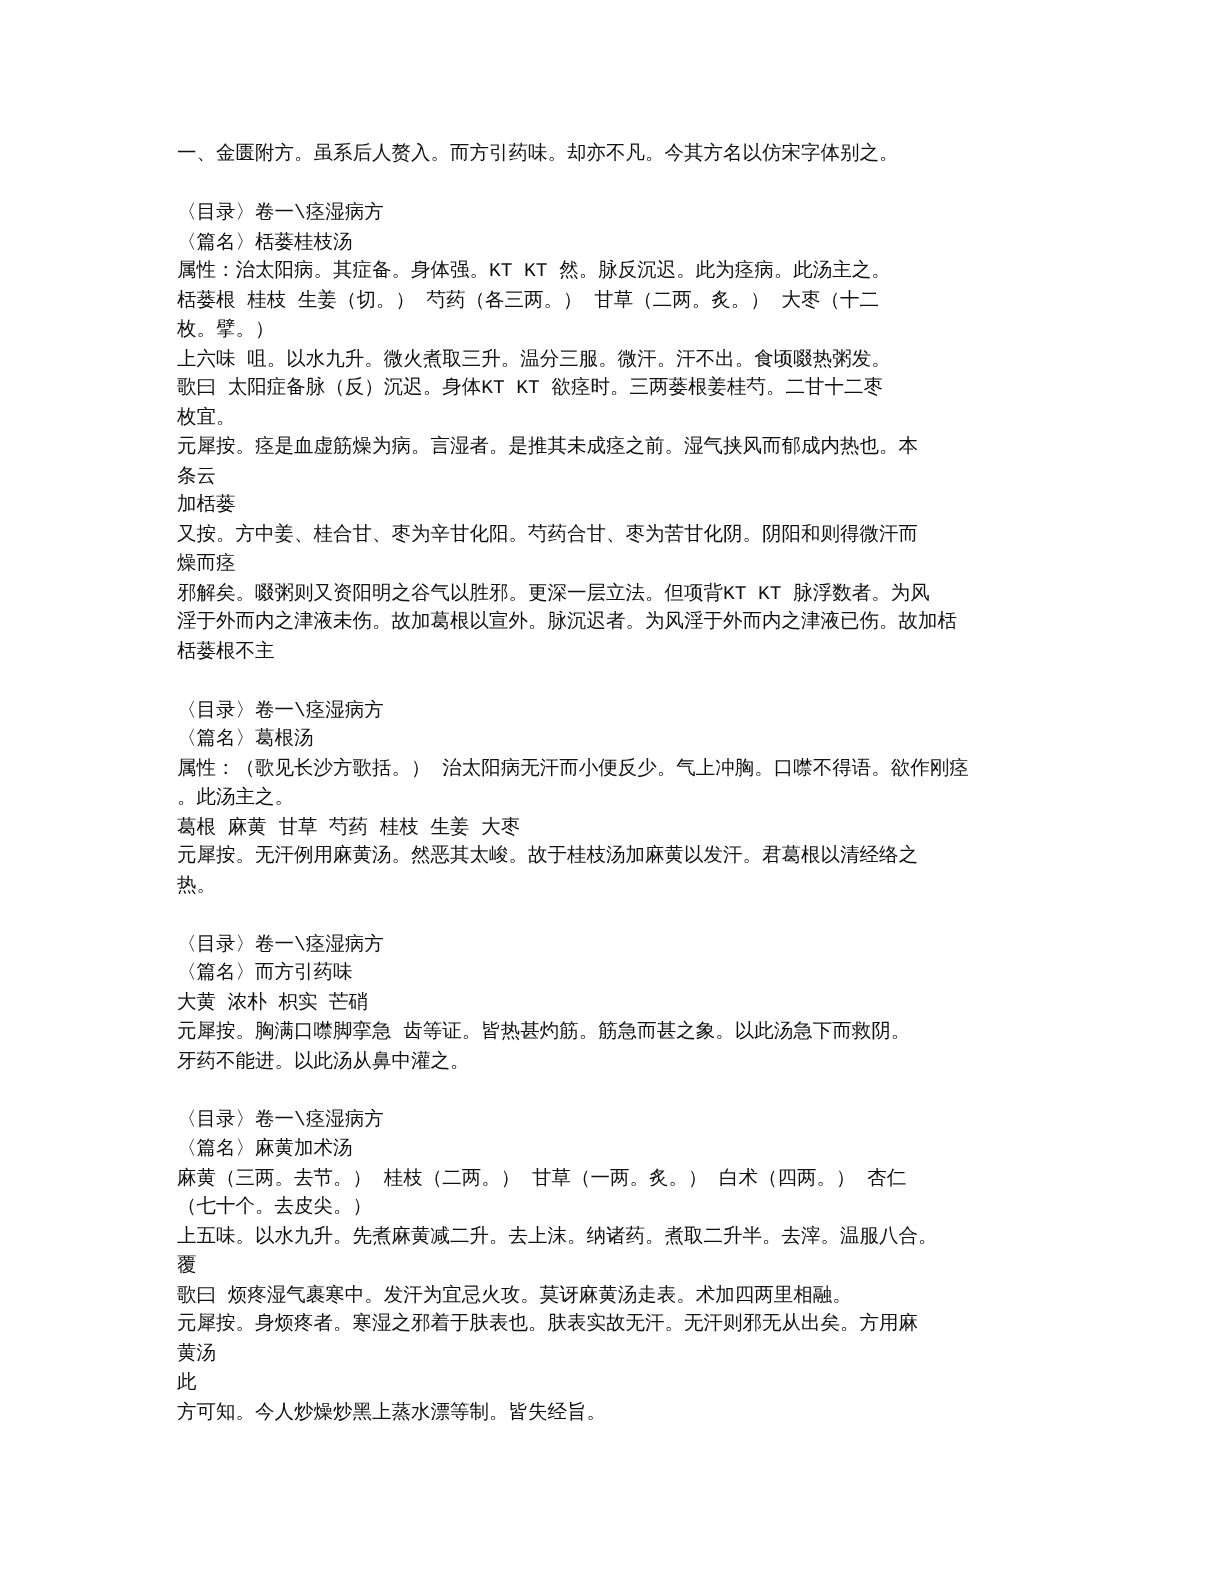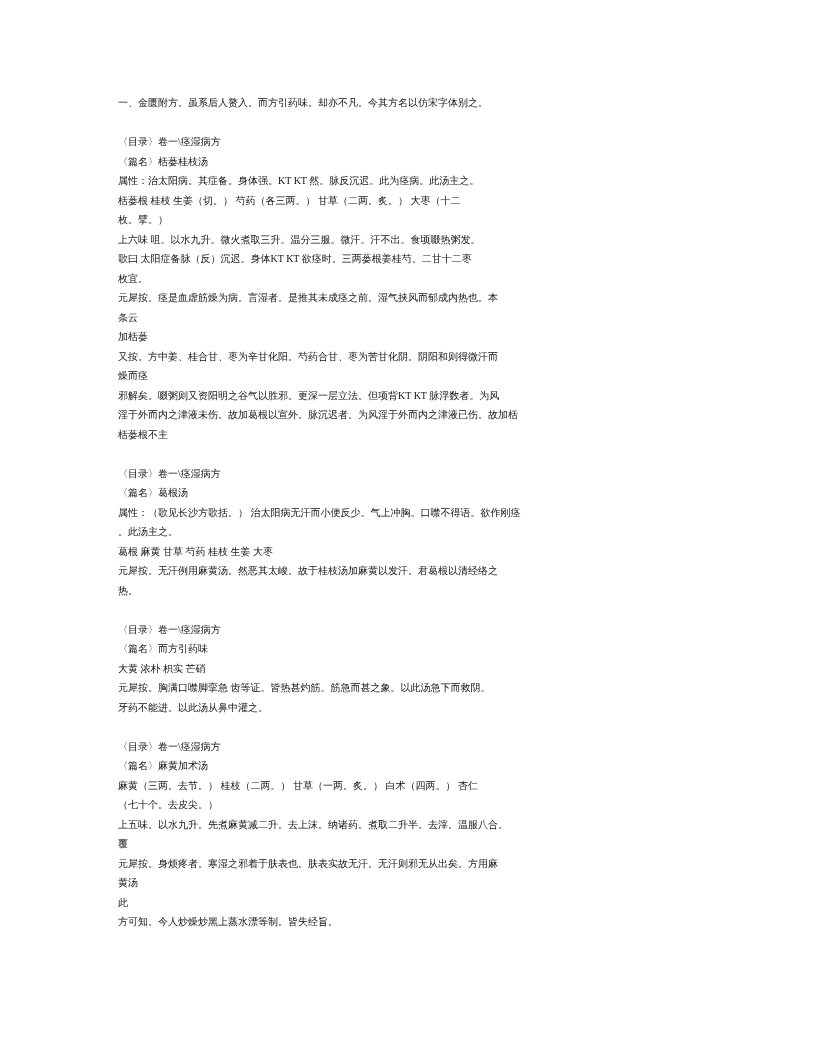--- a/index.html
+++ b/index.html
@@ -2,22 +2,22 @@
 <html><head>
 <meta charset="utf-8">
 <style>
   html, body { margin: 0; padding: 0; background: #ffffff; }
   body { width: 816px; height: 1056px; position: relative; overflow: hidden; }
   .page {
     position: absolute;
     left: 118px;
     top: 93px;
     width: 600px;
-    font-family: Liberation Serif, serif;
-    font-size: 10px;
+    font-family: Liberation Mono, monospace;
+    font-size: 13px;
     line-height: 19.5px;
     color: #111111;
   }
   .line { white-space: pre; height: 19.5px; }
   .blank { height: 19.5px; }
 </style>
 </head>
 <body>
 
 <div class="page">
@@ -64,18 +64,19 @@
   </div>
   <div class="blank"></div>
 
   <div>
     <div class="line">〈目录〉卷一\痉湿病方</div>
     <div class="line">〈篇名〉麻黄加术汤</div>
     <div class="line">麻黄（三两。去节。） 桂枝（二两。） 甘草（一两。炙。） 白术（四两。） 杏仁</div>
     <div class="line">（七十个。去皮尖。）</div>
     <div class="line">上五味。以水九升。先煮麻黄减二升。去上沫。纳诸药。煮取二升半。去滓。温服八合。</div>
     <div class="line">覆</div>
+    <div class="line">歌曰 烦疼湿气裹寒中。发汗为宜忌火攻。莫讶麻黄汤走表。术加四两里相融。</div>
     <div class="line">元犀按。身烦疼者。寒湿之邪着于肤表也。肤表实故无汗。无汗则邪无从出矣。方用麻</div>
     <div class="line">黄汤</div>
     <div class="line">此</div>
     <div class="line">方可知。今人炒燥炒黑上蒸水漂等制。皆失经旨。</div>
   </div>
 </div>
 
 </body></html>

